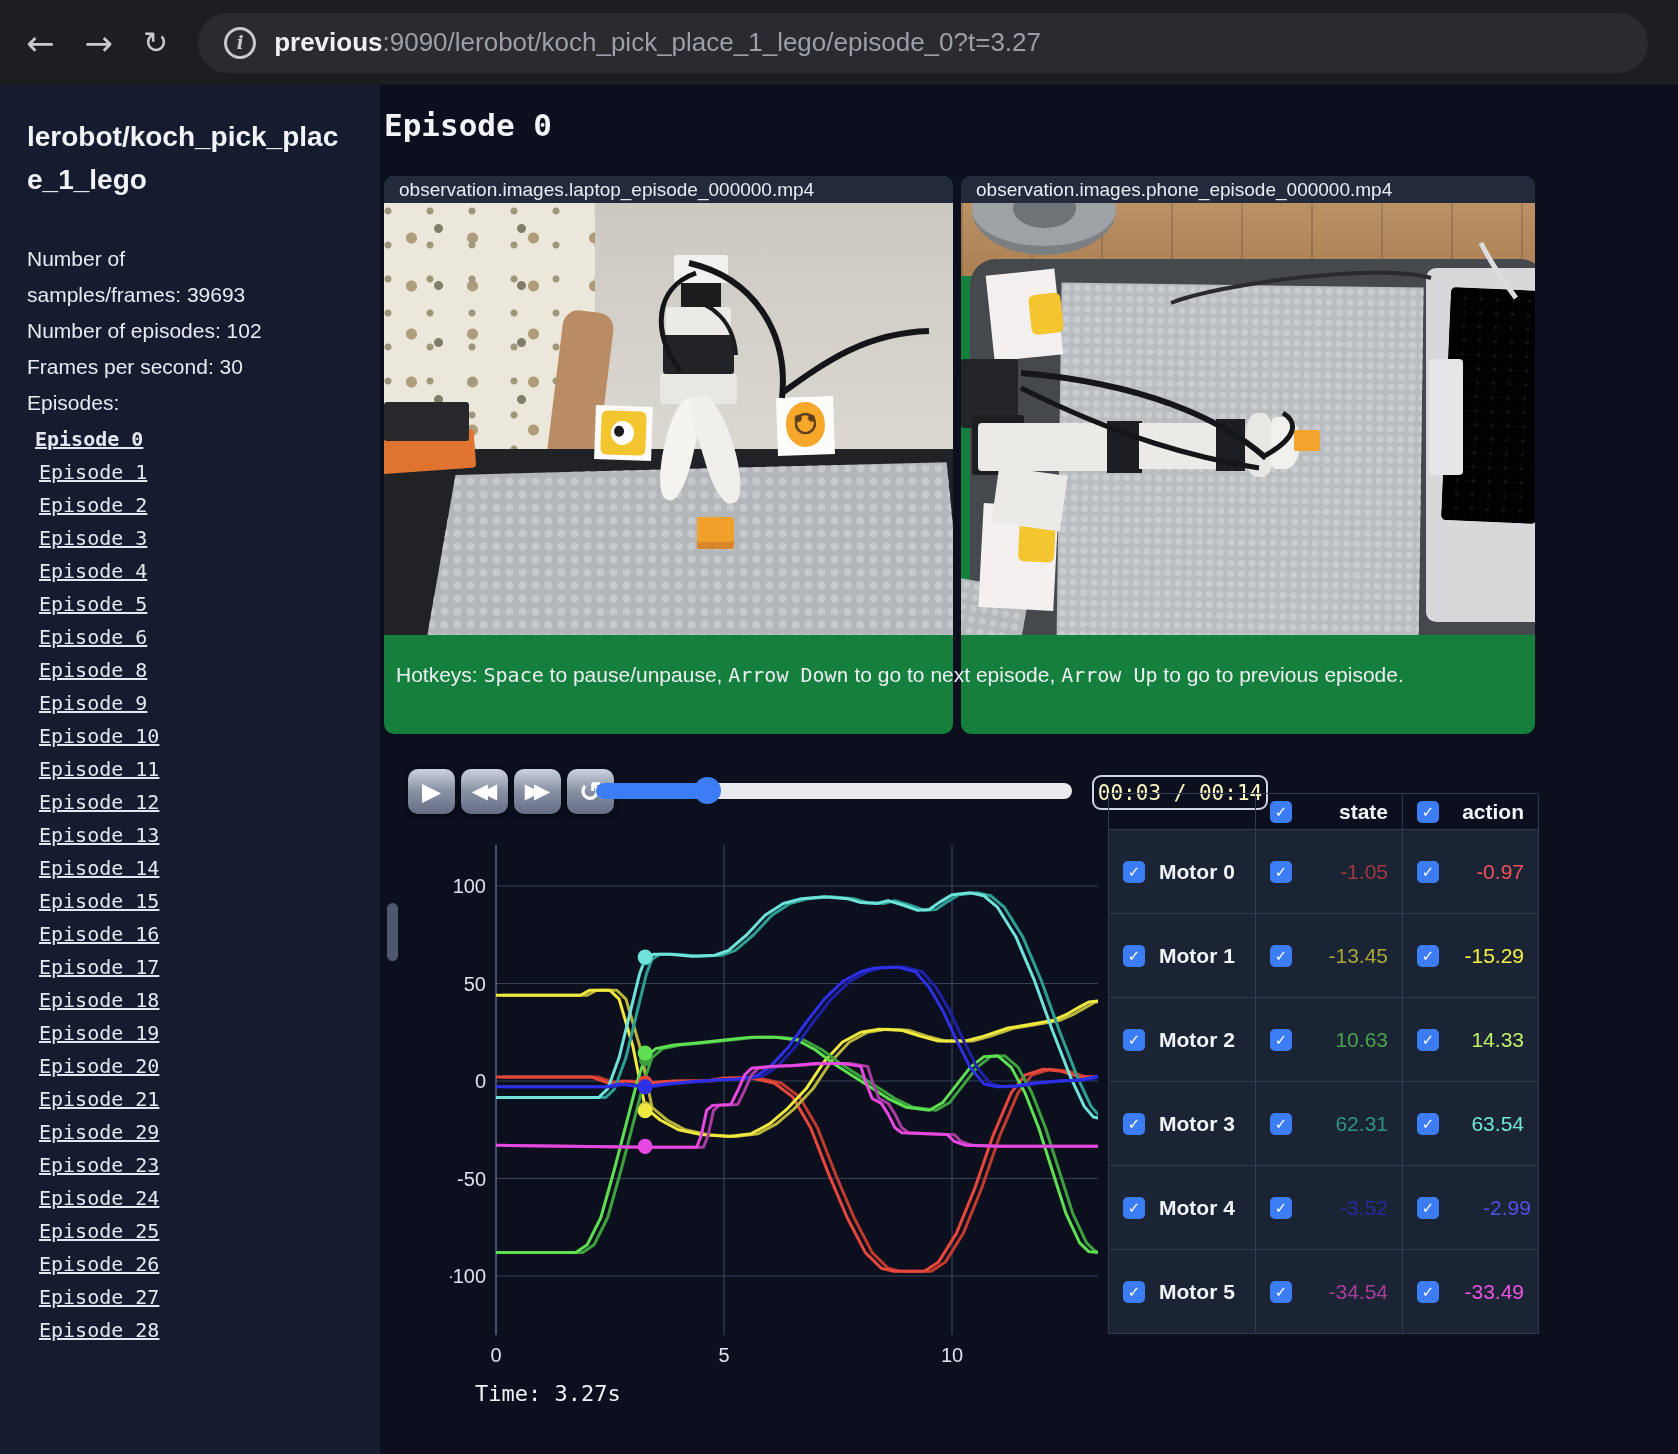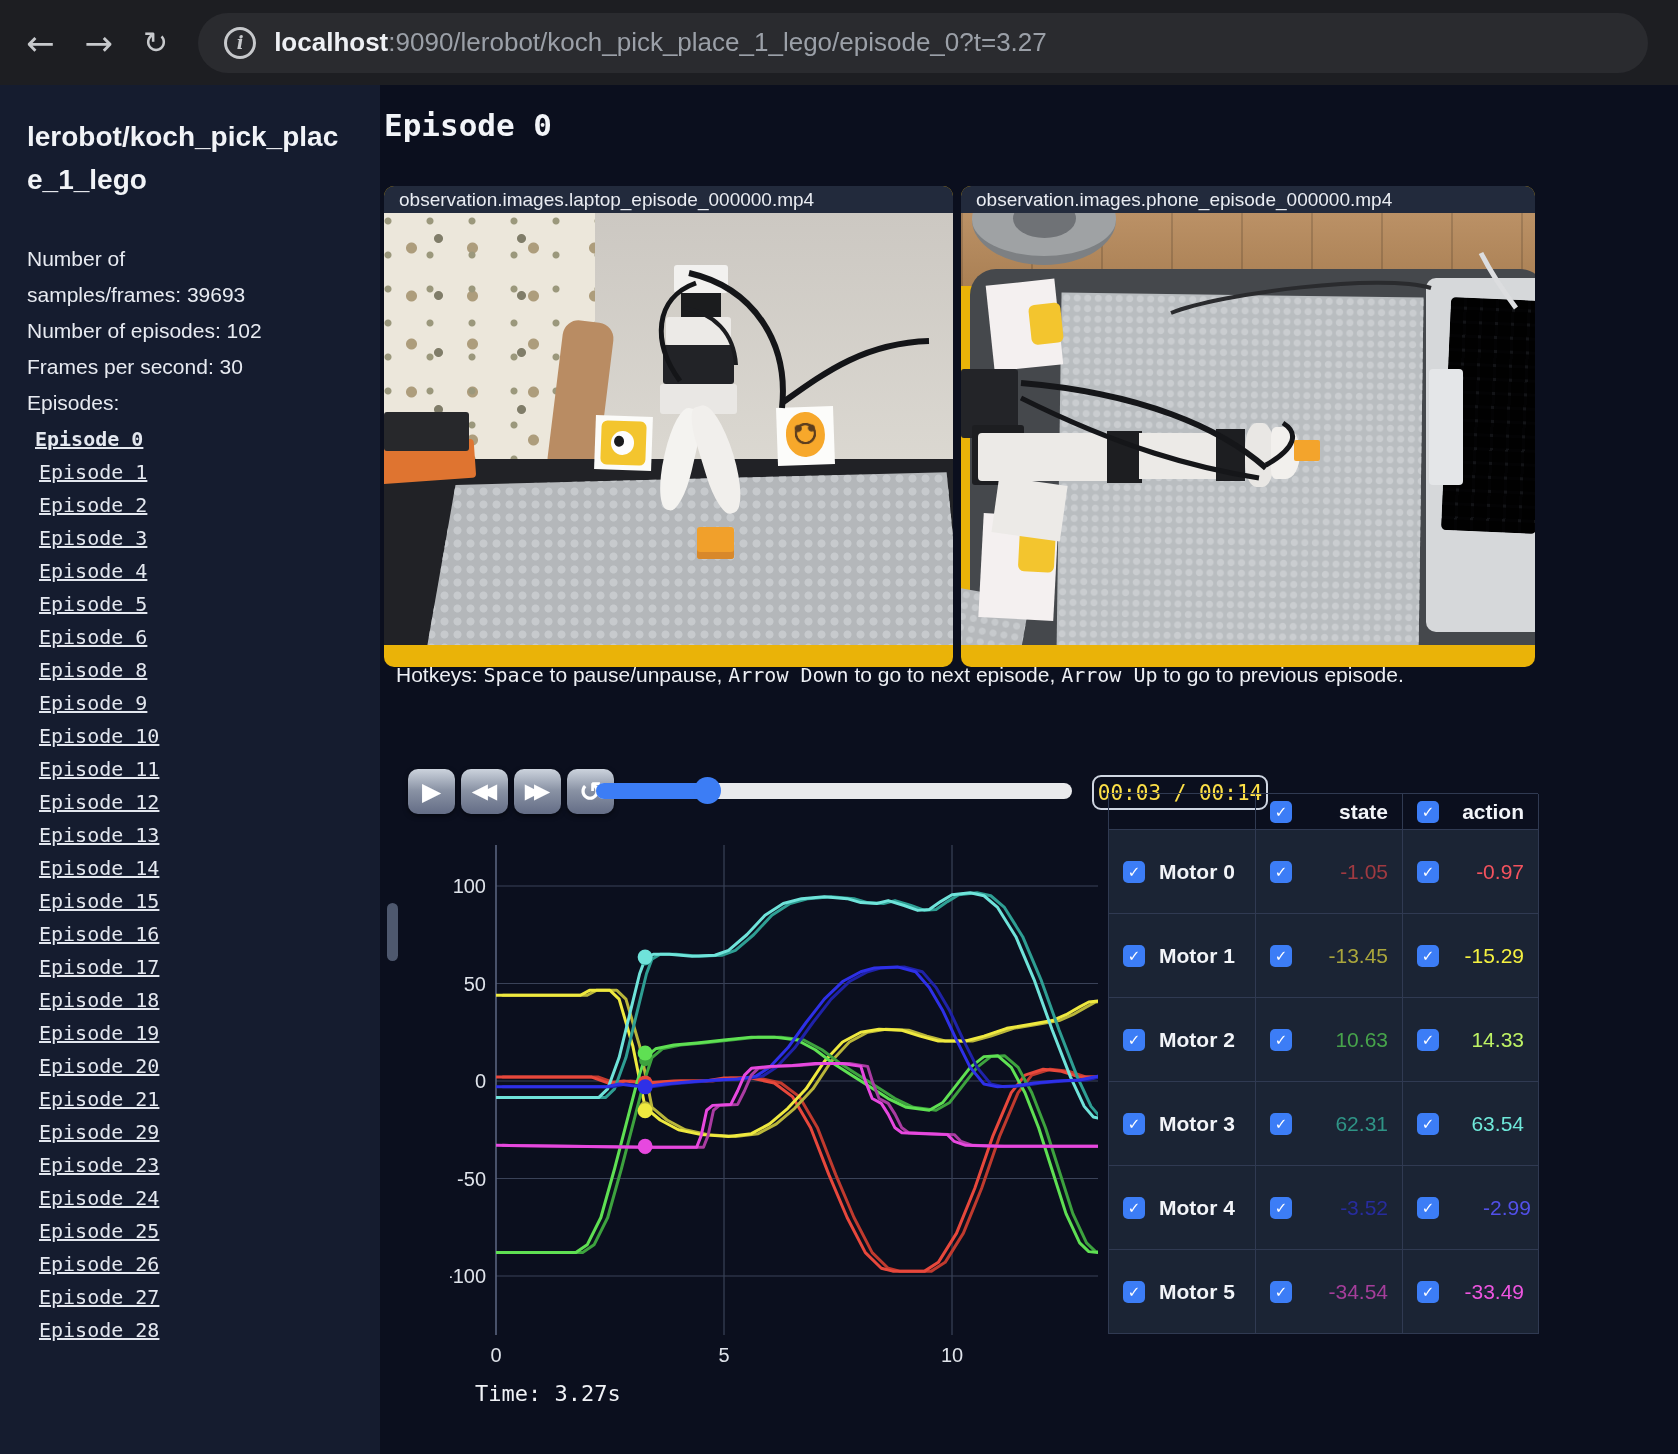--- a/index.html
+++ b/index.html
@@ -33,22 +33,22 @@
              text-decoration:underline; cursor:pointer; white-space:pre; }
   .ep-item.active { padding-left:8px; }
   .ep-item.active .ep-link { font-weight:bold; }
 
   
   .main { position:absolute; top:85px; left:380px; width:1298px; height:1369px; }
   .page-heading { position:absolute; left:4px; top:22px; font-family:"DejaVu Sans Mono", monospace;
                   font-weight:bold; font-size:31px; color:#f2f4f8; }
 
   
-  .video-panel { position:absolute; top:101px; height:481px; border-radius:10px; overflow:hidden;
-                 background:#eab308; }
+  .video-panel { position:absolute; top:91px; height:558px; border-radius:10px; overflow:hidden;
+                 background:#15803d; }
   .vp-left  { left:4px;  width:569px; }
   .vp-right { left:581px; width:574px; }
   .video-title { height:27px; background:#222a3c; display:flex; align-items:center;
                  padding-left:15px; font-size:19px; color:#e9ecf2; white-space:nowrap; }
   .video-body { position:relative; height:432px; overflow:hidden; }
   .abs { position:absolute; }
 
   
   .s1-wall   { inset:0; background:linear-gradient(180deg,#ccc8c2,#dddad3 65%); }
   .s1-shirt  { left:-3%; top:-2%; width:40%; height:62%; background:#ece7db;
@@ -147,21 +147,21 @@
   .ctl-glyph.big { font-size:25px; letter-spacing:0; padding:0; }
   .ctl-glyph.loop { font-size:27px; font-weight:bold; letter-spacing:0; padding:0; }
   .slider-track { position:absolute; left:216px; top:698px; width:476px; height:16px;
                   border-radius:9px; background:#e9eaed; cursor:pointer; }
   .slider-fill { height:100%; border-radius:9px 0 0 9px; background:#3c7df5; }
   .slider-thumb { position:absolute; top:-6px; width:27px; height:27px; border-radius:50%;
                   background:#3c7df5; }
   .time-box { position:absolute; left:712px; top:690px; width:176px; height:35px;
               border:2px solid #cfd6e2; border-radius:9px; display:flex; align-items:center;
               justify-content:center; font-family:"DejaVu Sans Mono", monospace; font-size:21px;
-              color:#fde047; }
+              color:#fef9c3; }
 
   .scrollbar-thumb { position:absolute; left:7px; top:818px; width:11px; height:58px;
                      background:#4e586e; border-radius:6px; cursor:pointer; }
 
   
   svg.chart { position:absolute; left:70px; top:745px; }
   .time-label { position:absolute; left:95px; top:1296px; font-family:"DejaVu Sans Mono", monospace;
                 font-size:22px; color:#f0f2f6; }
 
   
@@ -181,21 +181,21 @@
 </style>
 </head>
 <body>
 
 <div class="browser">
   <span class="nav-btn">←</span>
   <span class="nav-btn">→</span>
   <span class="nav-btn reload">↻</span>
   <div class="url-pill">
     <span class="info-badge">i</span>
-    <span class="url-text"><b class="url-host">localhost</b><span>:9090/lerobot/koch_pick_place_1_lego/episode_0?t=3.27</span></span>
+    <span class="url-text"><b class="url-host">previous</b><span>:9090/lerobot/koch_pick_place_1_lego/episode_0?t=3.27</span></span>
   </div>
 </div>
 
 <div class="sidebar">
   <div class="ds-title">lerobot/koch_pick_place_1_lego</div>
   <div class="stats">
     <div>Number of samples/frames: 39693</div>
     <div>Number of episodes: 102</div>
     <div>Frames per second: 30</div>
     <div>Episodes:</div>

